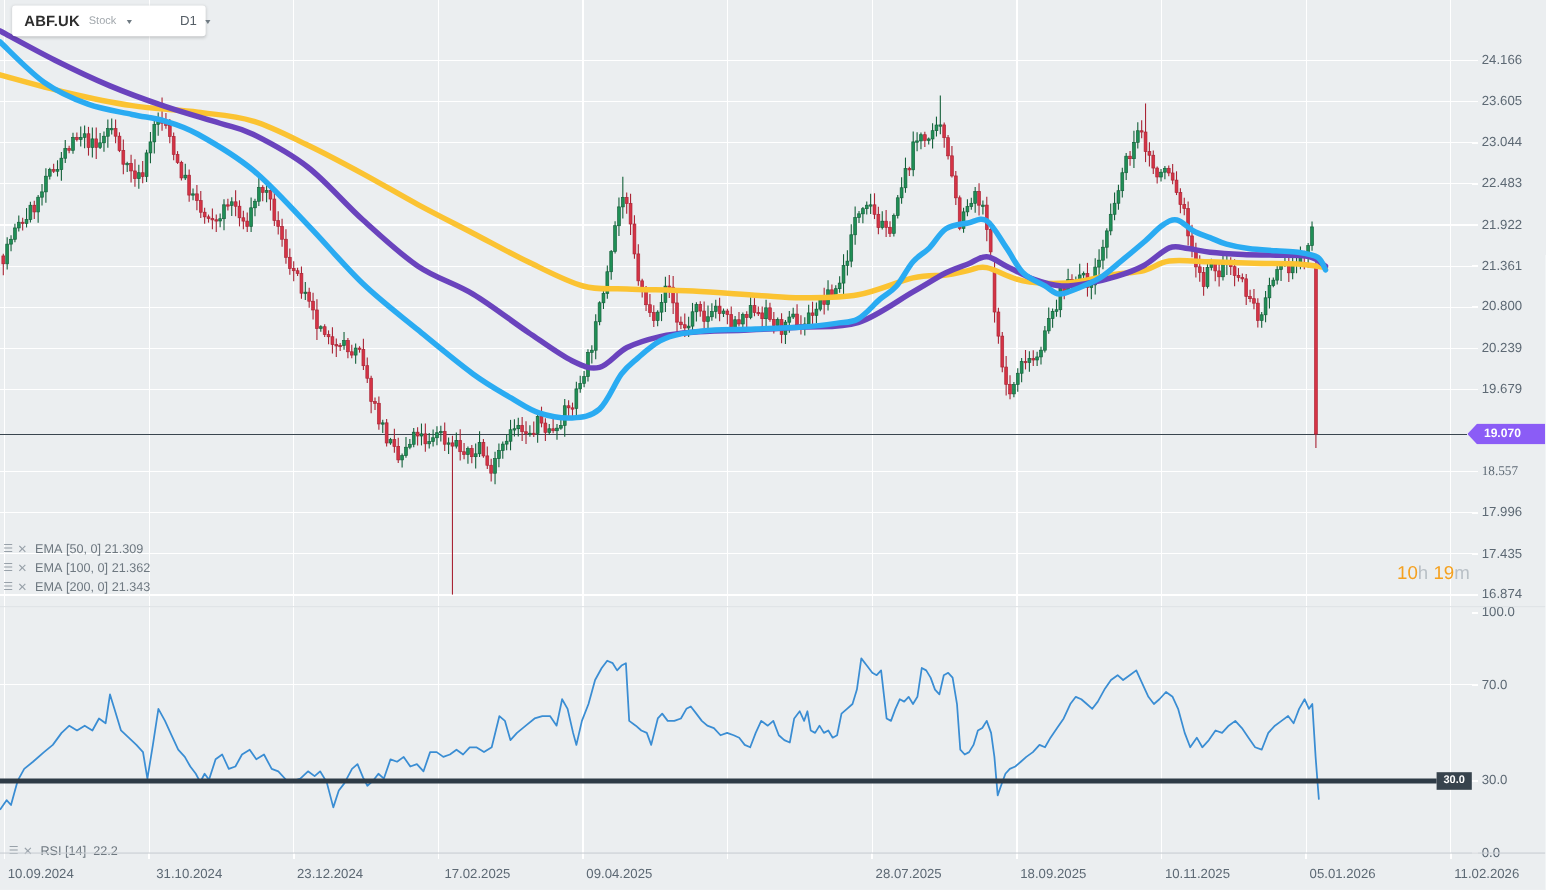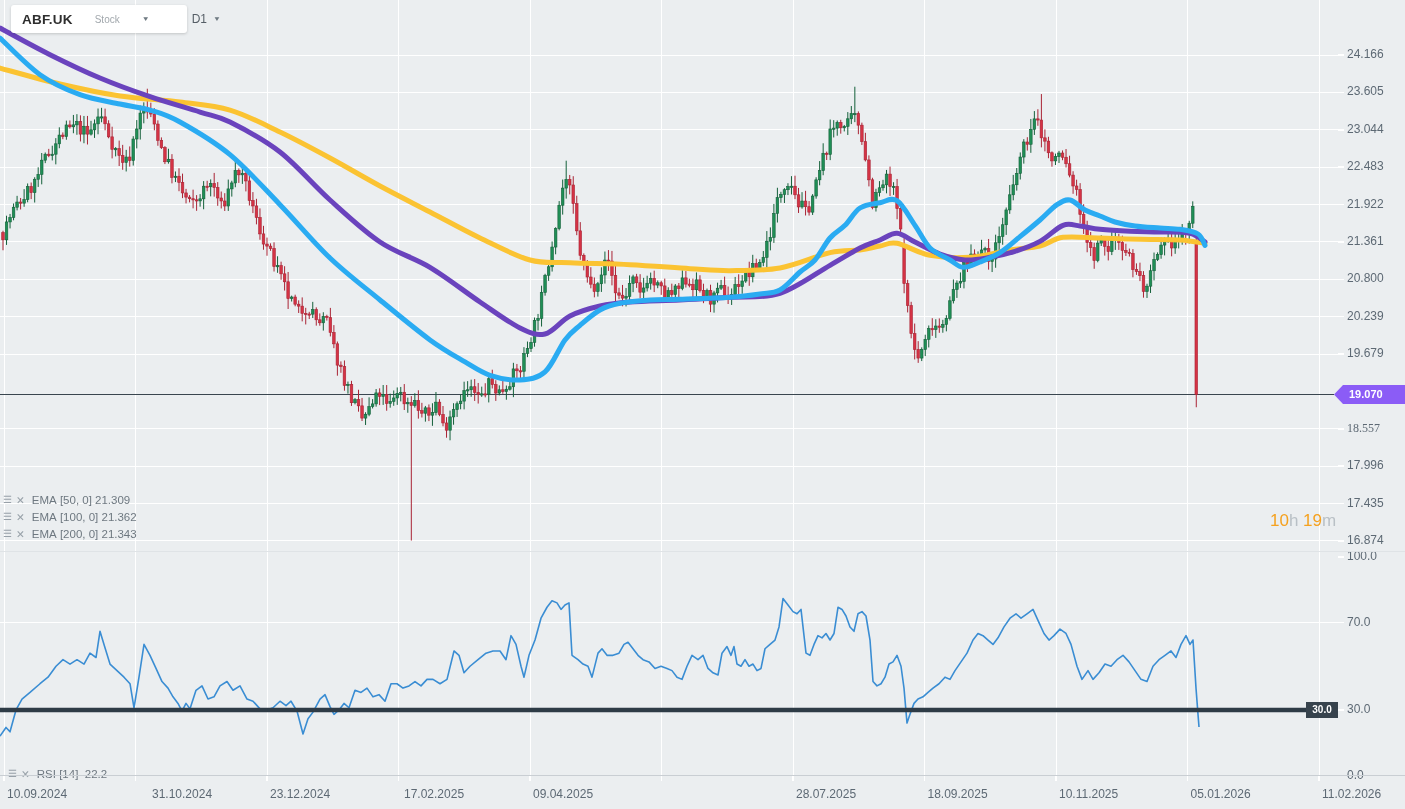--- a/index.html
+++ b/index.html
@@ -3,21 +3,21 @@
 <meta charset="utf-8">
 <style>
   html,body{margin:0;padding:0;}
   .root{position:relative;width:1405px;height:809px;background:#ebeef0;overflow:hidden;
         font-family:"Liberation Sans",sans-serif;-webkit-font-smoothing:antialiased;}
   #chart-svg{position:absolute;left:0;top:0;}
   .layer{position:absolute;left:0;top:0;width:100%;height:100%;}
   
   .selector{position:absolute;left:11px;top:5px;width:176px;height:28px;background:#ffffff;
             border-radius:3px;box-shadow:0 1px 3px rgba(0,0,0,.18);display:flex;align-items:center;}
-  .sym-btn{display:flex;align-items:baseline;gap:22px;padding:0 8px 0 11px;cursor:pointer;height:100%;align-items:center;}
+  .sym-btn{display:flex;align-items:baseline;gap:8px;padding:0 8px 0 11px;cursor:pointer;height:100%;align-items:center;}
   .sym-name{font-size:13.5px;font-weight:bold;color:#2e2e2e;letter-spacing:.2px;}
   .sym-type{font-size:10px;color:#a2a8ad;}
   .caret{font-size:8px;color:#6f7a82;transform:scaleY(.8);}
   .tf-btn{display:flex;align-items:center;gap:6px;margin-left:28px;cursor:pointer;height:100%;padding:0 6px;}
   .tf-label{font-size:12px;color:#555e66;}
   
   .legend{position:absolute;color:#6e7880;font-size:11.5px;}
   .legend-row{display:flex;align-items:center;height:17px;white-space:pre;}
   .lg-ico{color:#98a1a9;font-size:10px;margin-right:4px;cursor:pointer;line-height:10px;}
   .lg-x{font-size:10.5px;}
@@ -803,21 +803,21 @@
       <span class="ax-label" style="left: 1347px; top: 458.169px;">17.996</span>
       <span class="ax-label" style="left: 1347px; top: 495.554px;">17.435</span>
       <span class="ax-label" style="left: 1347px; top: 532.939px;">16.874</span>
       <span class="ax-label" style="left: 1347px; top: 549px;">100.0</span>
       <span class="ax-label" style="left: 1347px; top: 614.55px;">70.0</span>
       <span class="ax-label" style="left: 1347px; top: 701.95px;">30.0</span>
       <span class="ax-label" style="left: 1347px; top: 767.5px;">0.0</span>
     </div>
   <div class="layer" id="date-axis-layer" style="pointer-events:none;">
       <span class="ax-label" style="left: 7px; top: 787px;">10.09.2024</span>
-      <span class="ax-label" style="left: 152px; top: 787px; text-align: right;">31.10.2024</span>
+      <span class="ax-label" style="left: 142px; top: 787px; text-align: right;">31.10.2024</span>
       <span class="ax-label" style="left: 270px; top: 787px;">23.12.2024</span>
       <span class="ax-label" style="left: 404px; top: 787px; text-align: center;">17.02.2025</span>
       <span class="ax-label" style="left: 533px; top: 787px;">09.04.2025</span>
       <span class="ax-label" style="left: 664.5px; top: 818px;">05.06.2025</span>
       <span class="ax-label" style="left: 796px; top: 787px;">28.07.2025</span>
       <span class="ax-label" style="left: 927.5px; top: 787px;">18.09.2025</span>
       <span class="ax-label" style="left: 1059px; top: 787px;">10.11.2025</span>
       <span class="ax-label" style="left: 1190.5px; top: 787px;">05.01.2026</span>
       <span class="ax-label" style="left: 1322px; top: 787px;">11.02.2026</span>
     </div>

